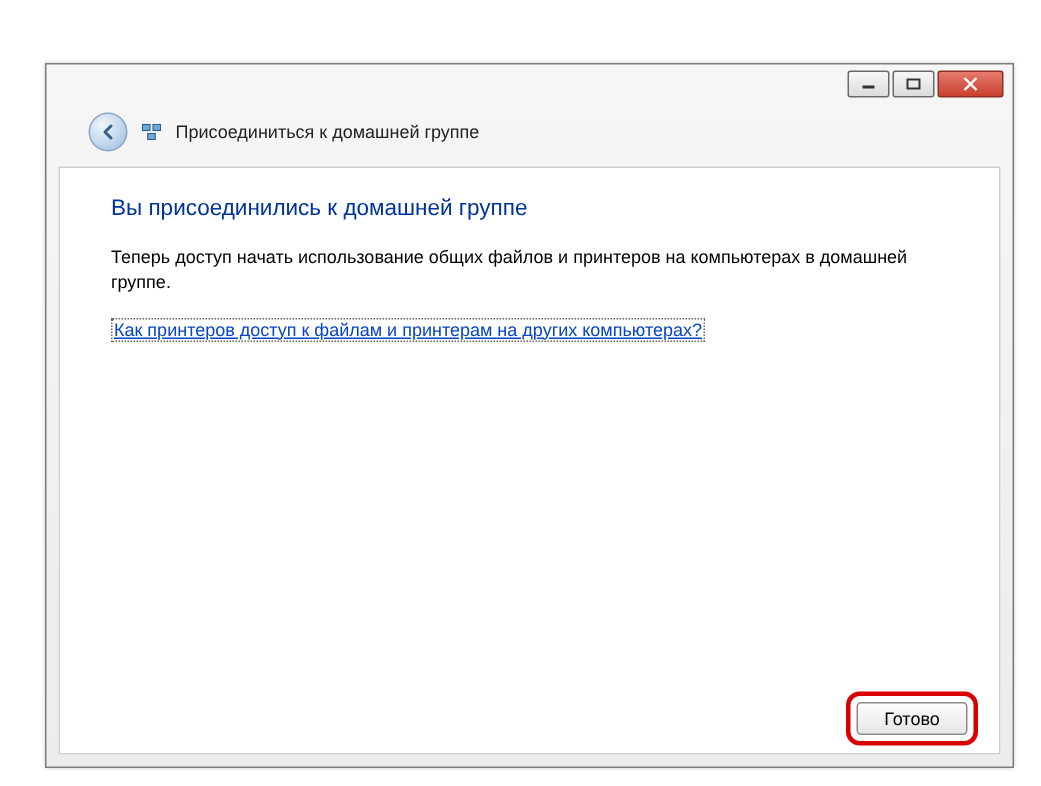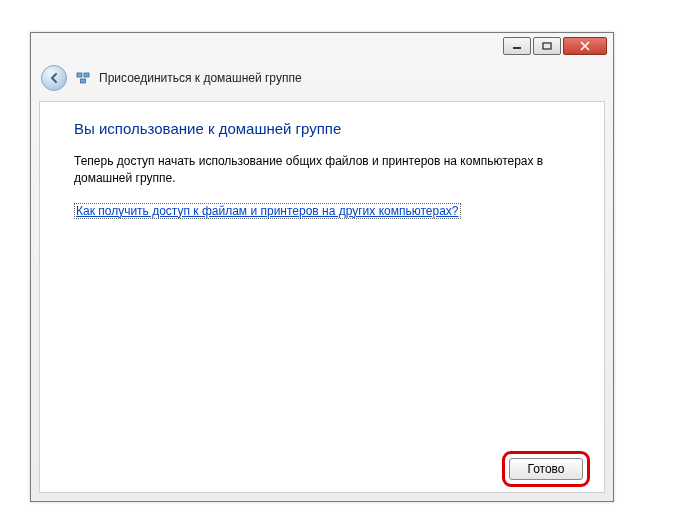--- a/index.html
+++ b/index.html
@@ -6,26 +6,27 @@
     body {
       font-family: "Segoe UI", Tahoma, sans-serif;
       background: #fff;
       width: 694px;
       height: 524px;
       position: relative;
     }
     .outer-frame {
       position: absolute;
       left: 30px;
-      top: 32px;
-      width: 584px;
+      top: 42px;
+      width: 646px;
       height: 470px;
       border: 1px solid #7a7a7a;
       background: linear-gradient(to bottom, #f6f6f6 0%, #ececec 100%);
       box-shadow: 0 0 3px rgba(0,0,0,0.2);
+      padding-left: 18px;
     }
     .titlebar {
       height: 30px;
       display: flex;
       justify-content: flex-end;
       align-items: flex-start;
       padding: 4px 6px 0 0;
       gap: 2px;
     }
     .win-btn {
@@ -165,23 +166,23 @@
         <rect x="2" y="3" width="5" height="4" fill="#6fa8dc" stroke="#2a5a8a" stroke-width="0.7"></rect>
         <rect x="9" y="3" width="5" height="4" fill="#6fa8dc" stroke="#2a5a8a" stroke-width="0.7"></rect>
         <rect x="5.5" y="9" width="5" height="4" fill="#6fa8dc" stroke="#2a5a8a" stroke-width="0.7"></rect>
       </svg>
     </div>
     <div class="wizard-title">Присоединиться к домашней группе</div>
   </div>
 
   <div class="content-panel">
     <div class="content-inner">
-      <h1 class="main-heading">Вы использование к домашней группе</h1>
+      <h1 class="main-heading">Вы присоединились к домашней группе</h1>
       <p class="body-text">Теперь доступ начать использование общих файлов и принтеров на компьютерах в домашней группе.</p>
-      <a class="help-link" href="#">Как получить доступ к файлам и принтеров на других компьютерах?</a>
+      <a class="help-link" href="#">Как принтеров доступ к файлам и принтерам на других компьютерах?</a>
     </div>
 
     <div class="button-bar">
       <div class="highlight-ring">
         <button class="done-btn">Готово</button>
       </div>
     </div>
   </div>
 
 </div>

